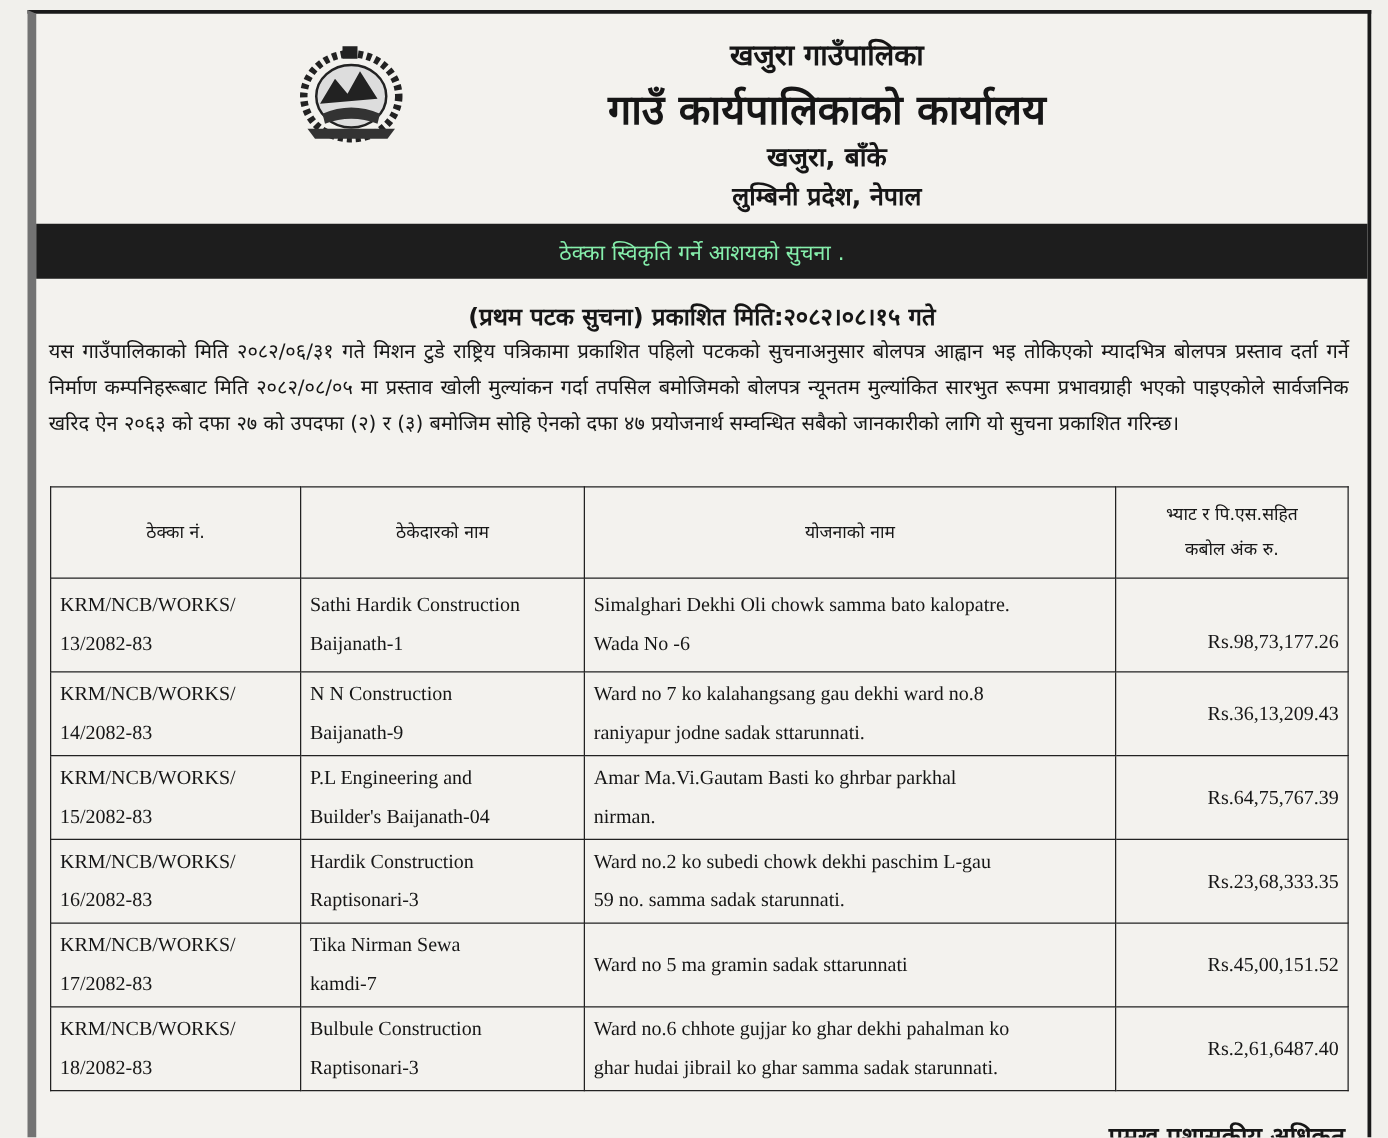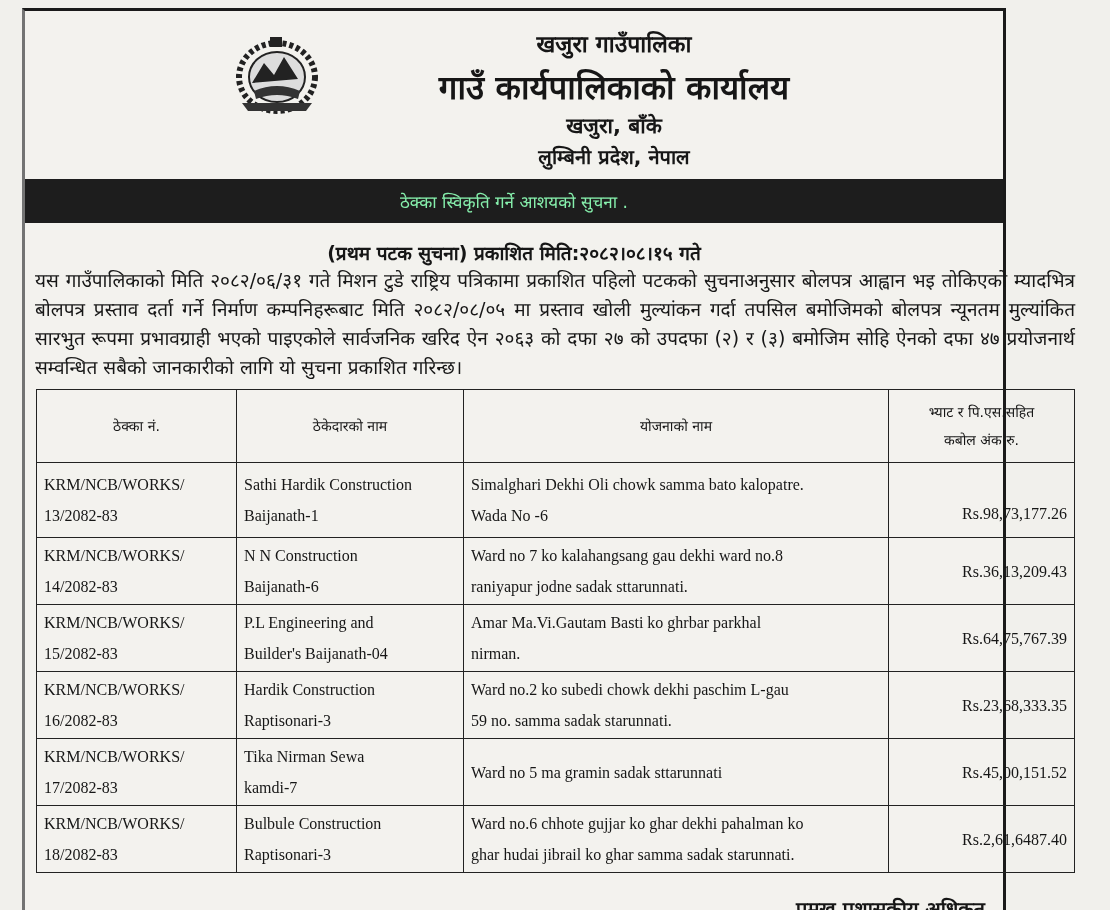--- a/index.html
+++ b/index.html
@@ -4,22 +4,22 @@
 <style>
   html, body { margin: 0; padding: 0; }
   body {
     width: 1110px; height: 910px; overflow: hidden;
     background: #f1f0ec;
     font-family: "Liberation Serif", serif;
     color: #161616;
     position: relative;
   }
   .page {
-    position: absolute; left: 22px; top: 8px; width: 984px; height: 902px;
-    border-left: 3px solid #737373; border-right: 3px solid #1a1a1a;
+    position: absolute; left: 22px; top: 8px; width: 1075px; height: 902px;
+    border-left: 7px solid #737373; border-right: 3px solid #1a1a1a;
     border-top: 3px solid #1a1a1a;
     box-sizing: border-box;
     background: #f3f2ee;
   }
   .header { position: absolute; left: 0; top: 0; width: 100%; height: 168px; }
   .emblem { position: absolute; left: 207px; top: 22px; width: 90px; height: 82px; }
   .h-line { position: absolute; left: 0; width: 100%; text-align: center; font-family: "DejaVu Sans", sans-serif; font-weight: bold; }
   .h1 { top: 16px; font-size: 23px; left: 100px; }
   .h2 { top: 53px; font-size: 33px; left: 100px; }
   .h3 { top: 100px; font-size: 21px; left: 100px; }
@@ -29,21 +29,21 @@
     background: #1d1d1d; color: #86efac;
     display: flex; align-items: center; justify-content: center;
     font-family: "DejaVu Sans", sans-serif; font-size: 17px;
   }
   .subtitle {
     position: absolute; left: 0; top: 229px; width: 100%; text-align: center;
     font-family: "DejaVu Sans", sans-serif; font-weight: bold; font-size: 19px;
   }
   .body-text {
     position: absolute; left: 10px; top: 255px; width: 1040px;
-    font-family: "DejaVu Sans", sans-serif; font-size: 19px; line-height: 29px;
+    font-family: "DejaVu Sans", sans-serif; font-size: 16px; line-height: 29px;
     text-align: justify;
   }
   table.contracts {
     position: absolute; left: 11px; top: 378px; width: 1038px;
     border-collapse: collapse; table-layout: fixed;
   }
   table.contracts th, table.contracts td {
     border: 1.5px solid #222; padding: 0 7px;
     font-size: 16px; line-height: 31px; vertical-align: middle;
   }
@@ -123,21 +123,21 @@
             <div>Rs.98,73,177.26</div>
           </td>
         </tr>
         <tr>
           <td>
             <div>KRM/NCB/WORKS/</div>
             <div>14/2082-83</div>
           </td>
           <td>
             <div>N N Construction</div>
-            <div>Baijanath-6</div>
+            <div>Baijanath-9</div>
           </td>
           <td>
             <div>Ward no 7 ko kalahangsang gau dekhi ward no.8</div>
             <div>raniyapur jodne sadak sttarunnati.</div>
           </td>
           <td class="amount">
             <div>Rs.36,13,209.43</div>
           </td>
         </tr>
         <tr>

